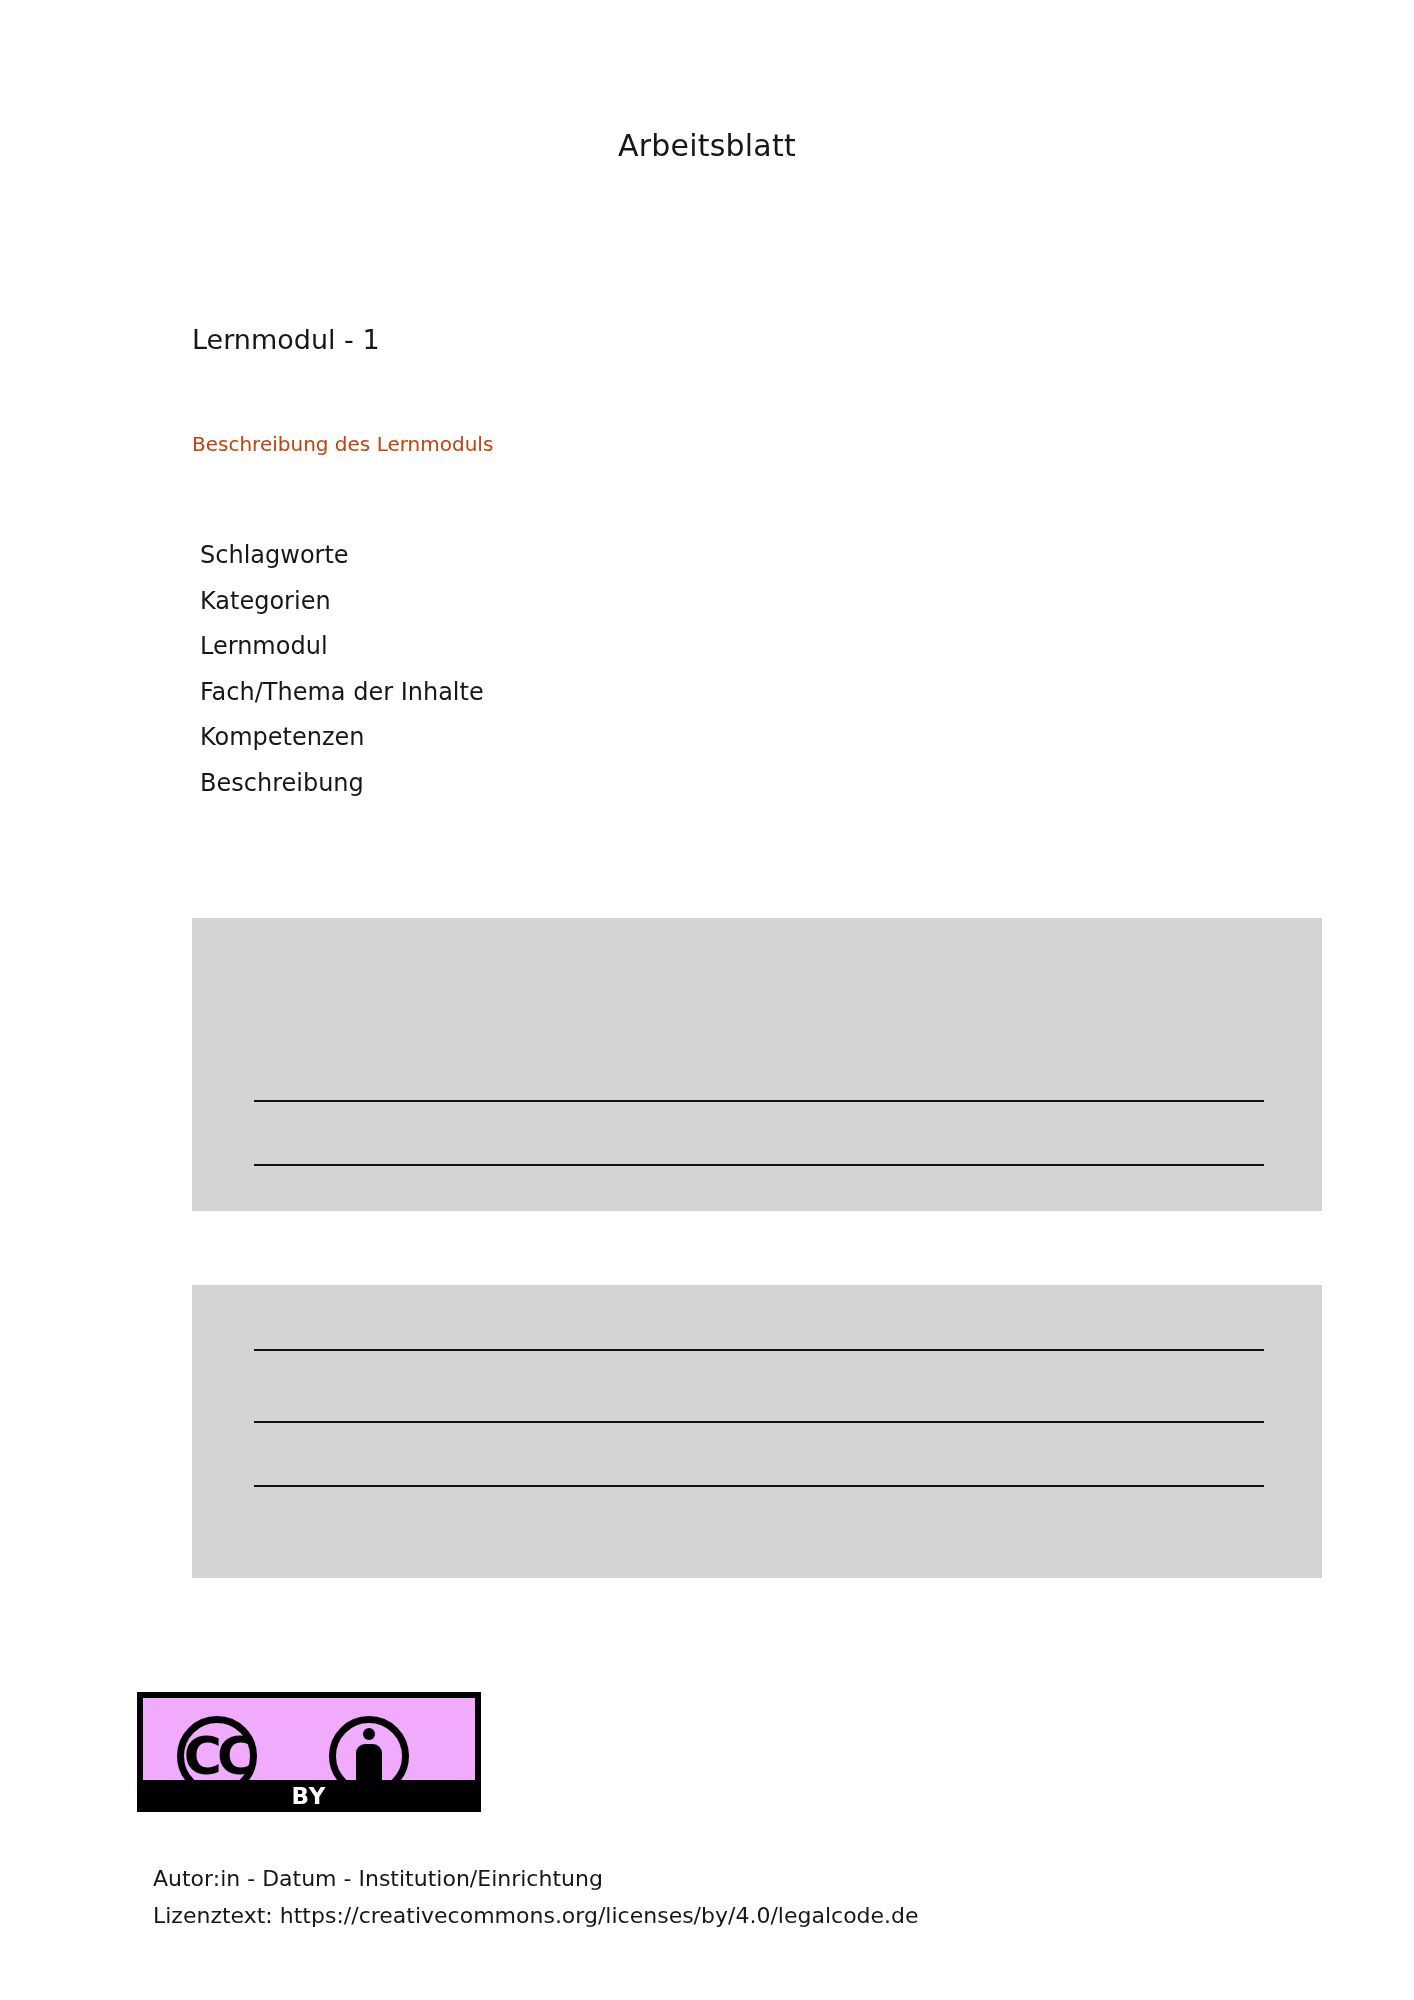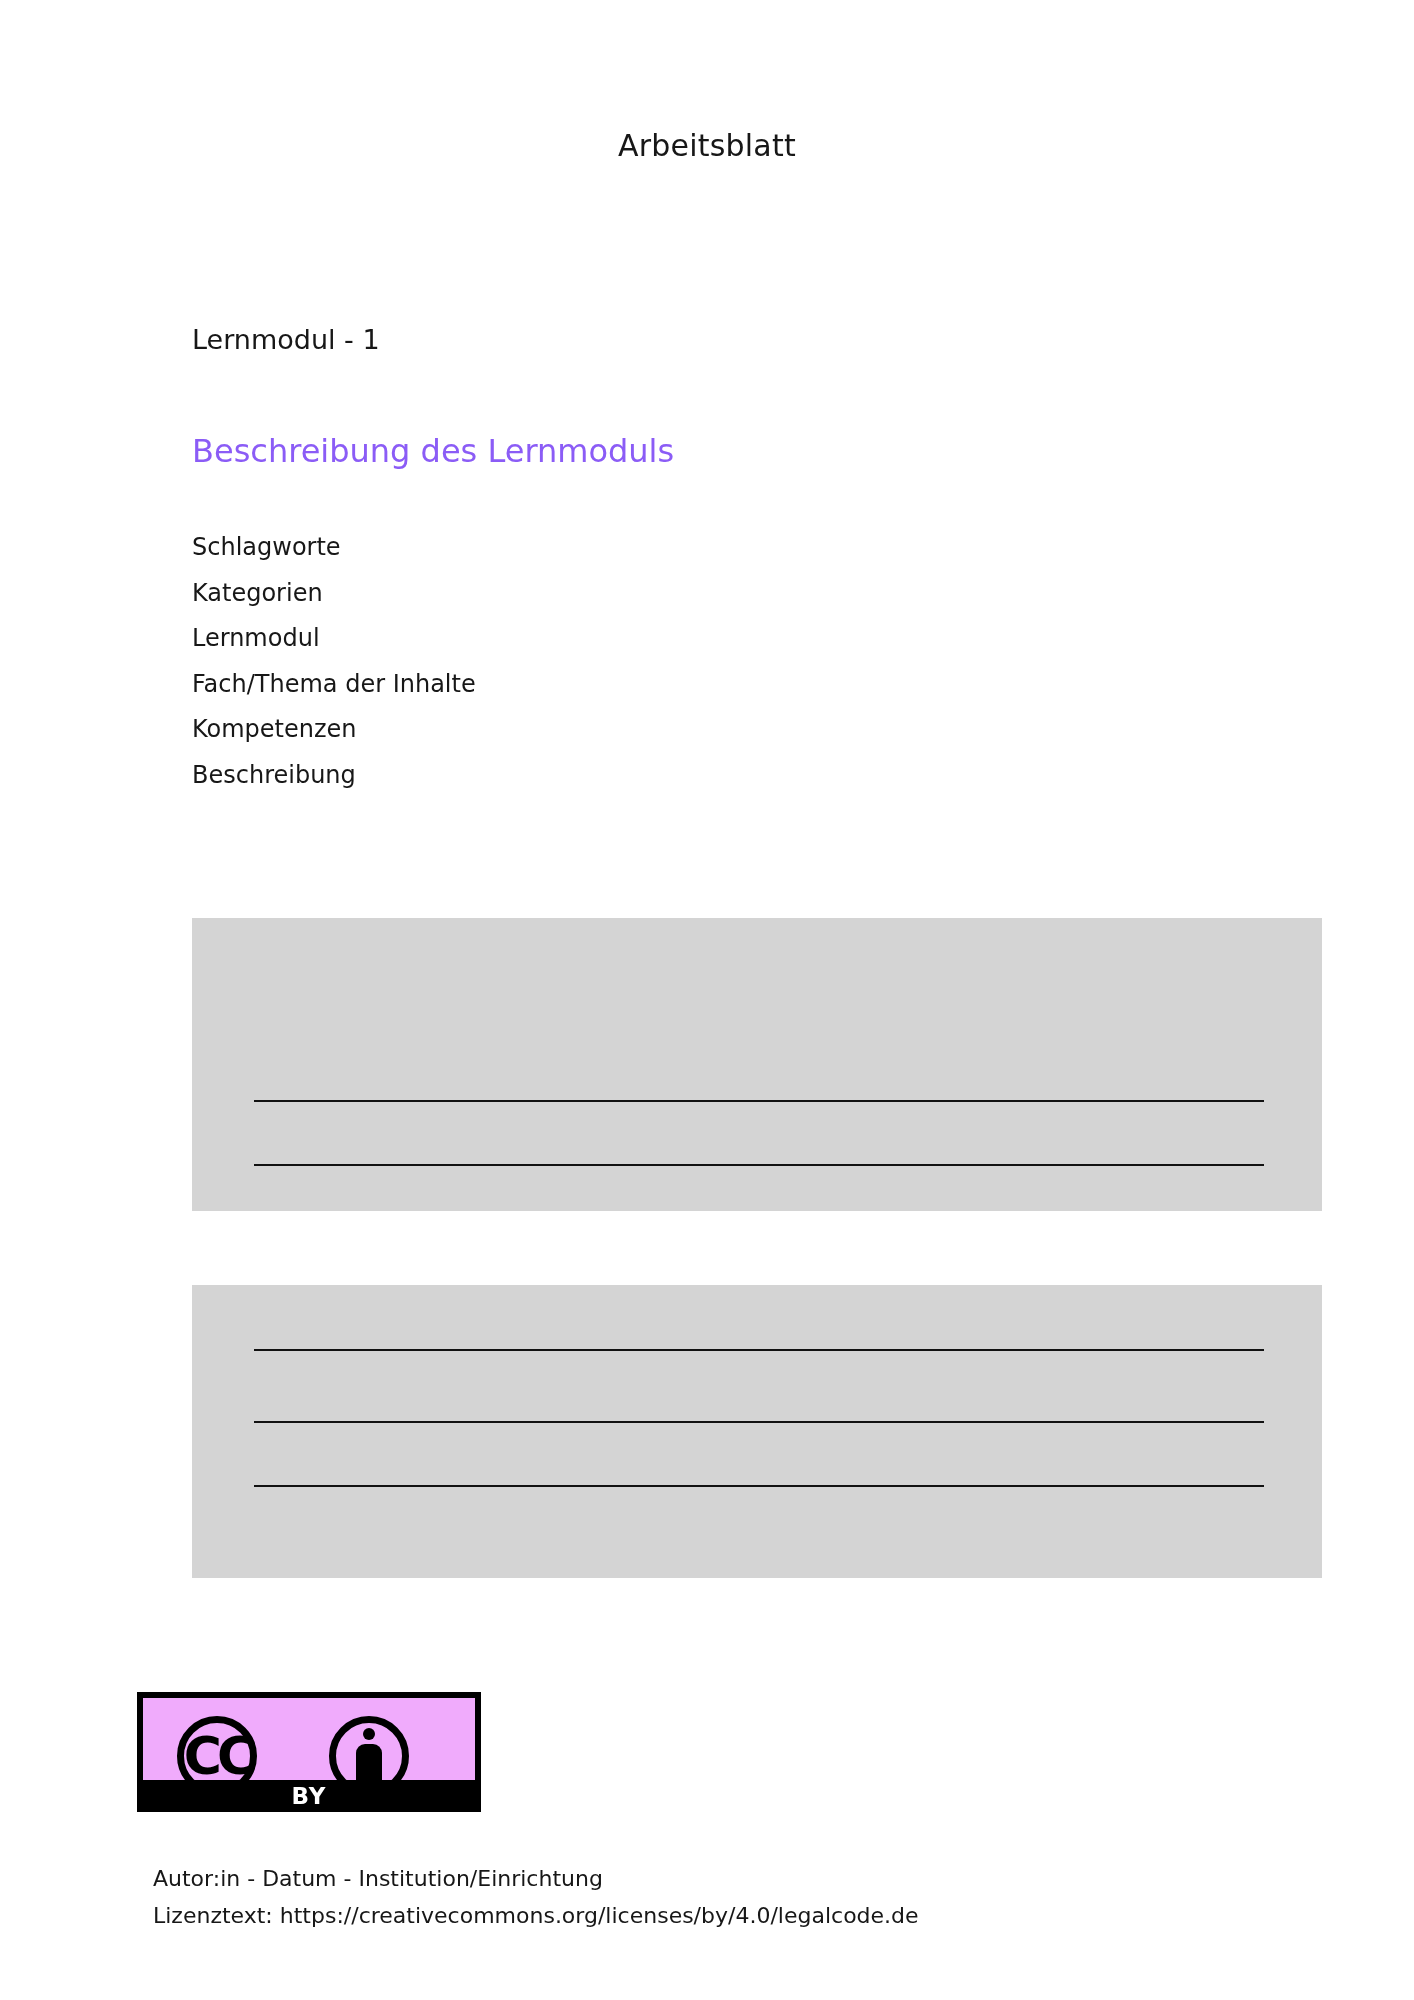--- a/index.html
+++ b/index.html
@@ -40,29 +40,29 @@
     top: 324px;
     left: 192px;
     font-size: 27px;
     font-weight: 400;
     color: #171717;
   }
   .module-desc {
     position: absolute;
     top: 432px;
     left: 192px;
-    font-size: 32px;
+    font-size: 20px;
     font-weight: 400;
-    color: #8b5cf6;
+    color: #c2410c;
   }
   .meta-list {
     position: absolute;
     top: 525px;
     left: 192px;
-    margin: 0;
+    margin: 8px;
     padding: 0;
     list-style: none;
   }
   .meta-list li {
     font-size: 24px;
     line-height: 45.5px;
     color: #171717;
     white-space: nowrap;
   }
 

